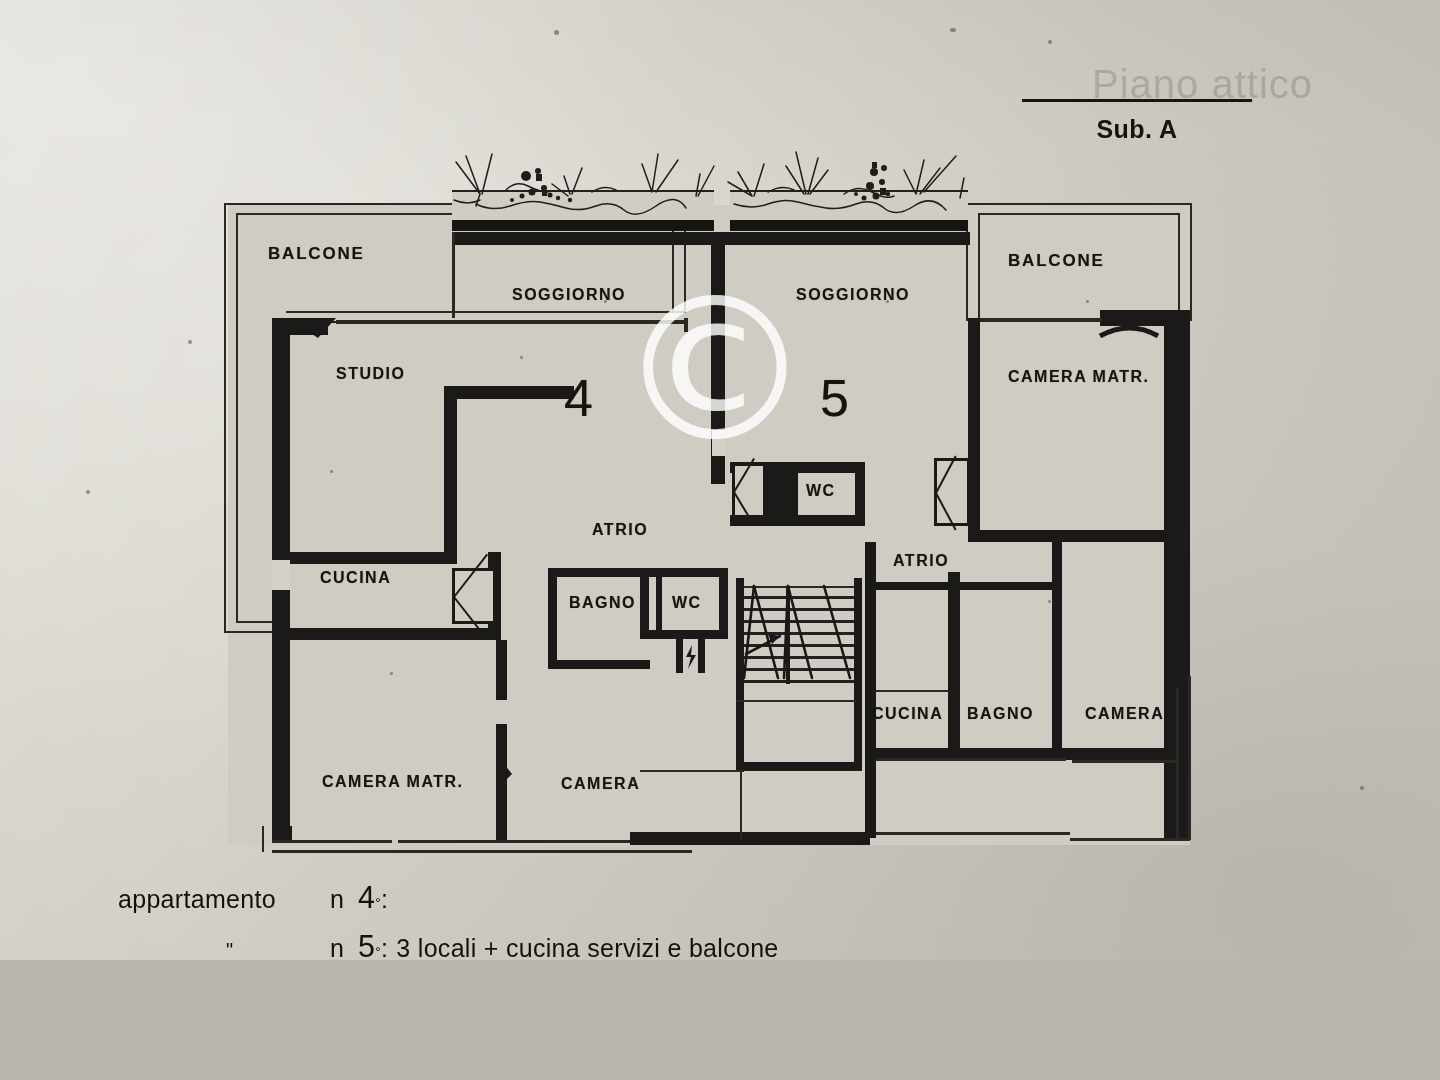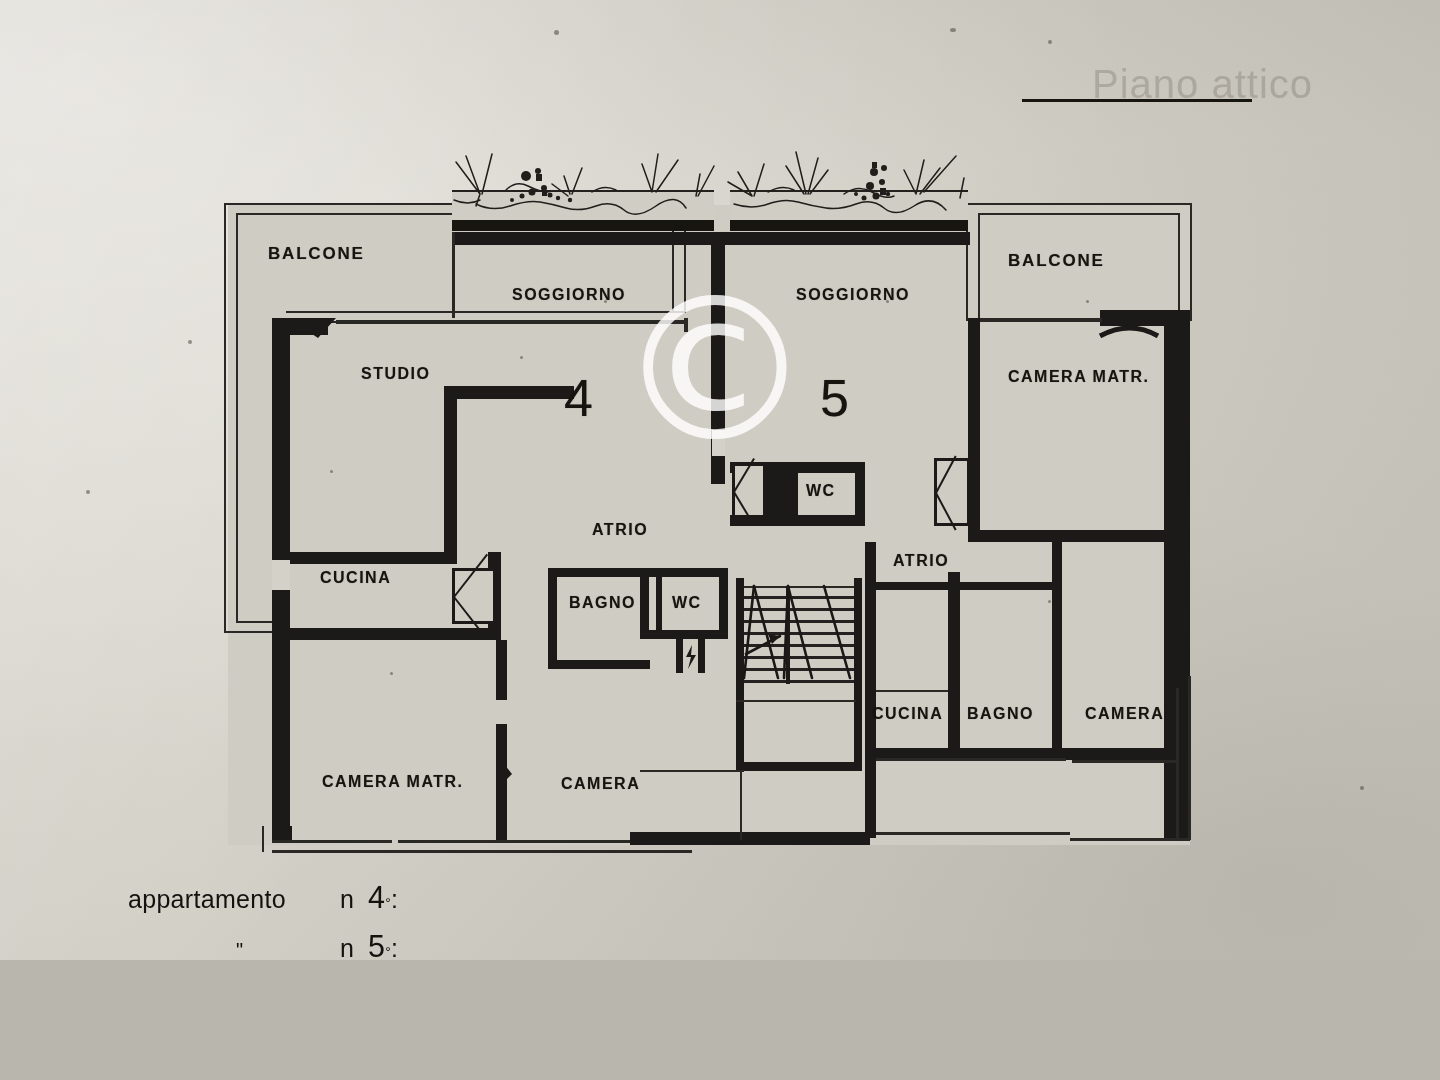--- a/index.html
+++ b/index.html
@@ -128,20 +128,21 @@
 <body>
 
 <div id="page">
 
   <div id="paper-grain"></div>
 
   <div id="ghost-title" style="left:1092px; top:62px;">Piano attico</div>
 
   <div id="titleblock" style="left:1022px; top:92px; width:230px;">
     <div id="title-rule"></div>
+    <div id="subtitle">Sub. A</div>
   </div>
 
   <div id="plan">
 
     <div class="fill" style="left:228px; top:205px; width:962px; height:640px;"></div>
 
     <div class="thin" style="left:224px; top:203px; width:470px; height:2px;"></div>
     <div class="thin" style="left:224px; top:203px; width:2px; height:430px;"></div>
     <div class="thin" style="left:236px; top:213px; width:450px; height:2px;"></div>
     <div class="thin" style="left:236px; top:213px; width:2px; height:410px;"></div>
@@ -361,21 +362,21 @@
     <div class="dot" style="left:1048px; top:40px; width:4px; height:4px;"></div>
 
   </div>
 
   <div id="watermark">
     <span class="c">©</span>
   </div>
 
   <div id="labels">
     <div class="lbl md" style="left:268px; top:245px;">BALCONE</div>
-    <div class="lbl sm" style="left:336px; top:366px;margin-left:25px;">STUDIO</div>
+    <div class="lbl sm" style="left:336px; top:366px;">STUDIO</div>
     <div class="lbl sm" style="left:320px; top:570px;">CUCINA</div>
     <div class="lbl sm" style="left:322px; top:774px;">CAMERA  MATR.</div>
     <div class="lbl sm" style="left:561px; top:776px;">CAMERA</div>
 
     <div class="lbl sm" style="left:512px; top:287px;">SOGGIORNO</div>
     <div class="lbl sm" style="left:592px; top:522px;">ATRIO</div>
     <div class="lbl sm" style="left:569px; top:595px;">BAGNO</div>
     <div class="lbl sm" style="left:672px; top:595px;">WC</div>
 
     <div class="lbl sm" style="left:796px; top:287px;">SOGGIORNO</div>
@@ -385,30 +386,31 @@
     <div class="lbl md" style="left:1008px; top:252px;">BALCONE</div>
     <div class="lbl sm" style="left:1008px; top:369px;">CAMERA  MATR.</div>
     <div class="lbl sm" style="left:872px; top:706px;">CUCINA</div>
     <div class="lbl sm" style="left:967px; top:706px;">BAGNO</div>
     <div class="lbl sm" style="left:1085px; top:706px;">CAMERA</div>
 
     <div class="lbl big" style="left:564px; top:372px;">4</div>
     <div class="lbl big" style="left:820px; top:372px;">5</div>
   </div>
 
-  <div id="caption" style="left:128px; top:880px;">
+  <div id="caption" style="left:118px; top:880px;">
     <div class="cap-line" style="margin-bottom:14px;">
       <span class="lead" style="width:212px;">appartamento</span>
       <span style="width:28px;">n</span>
       <span style="font-size:1.22em;">4</span>
       <sup>°</sup>
       <span style="margin-right:8px;">:</span>
     </div>
     <div class="cap-line">
       <span class="lead" style="width:212px; padding-left:108px; box-sizing:border-box; font-size:0.8em;">"</span>
       <span style="width:28px;">n</span>
       <span style="font-size:1.22em;">5</span>
       <sup>°</sup>
       <span style="margin-right:8px;">:</span>
+      <span>3 locali + cucina  servizi  e  balcone</span>
     </div>
   </div>
 
 </div>
 
 </body></html>

